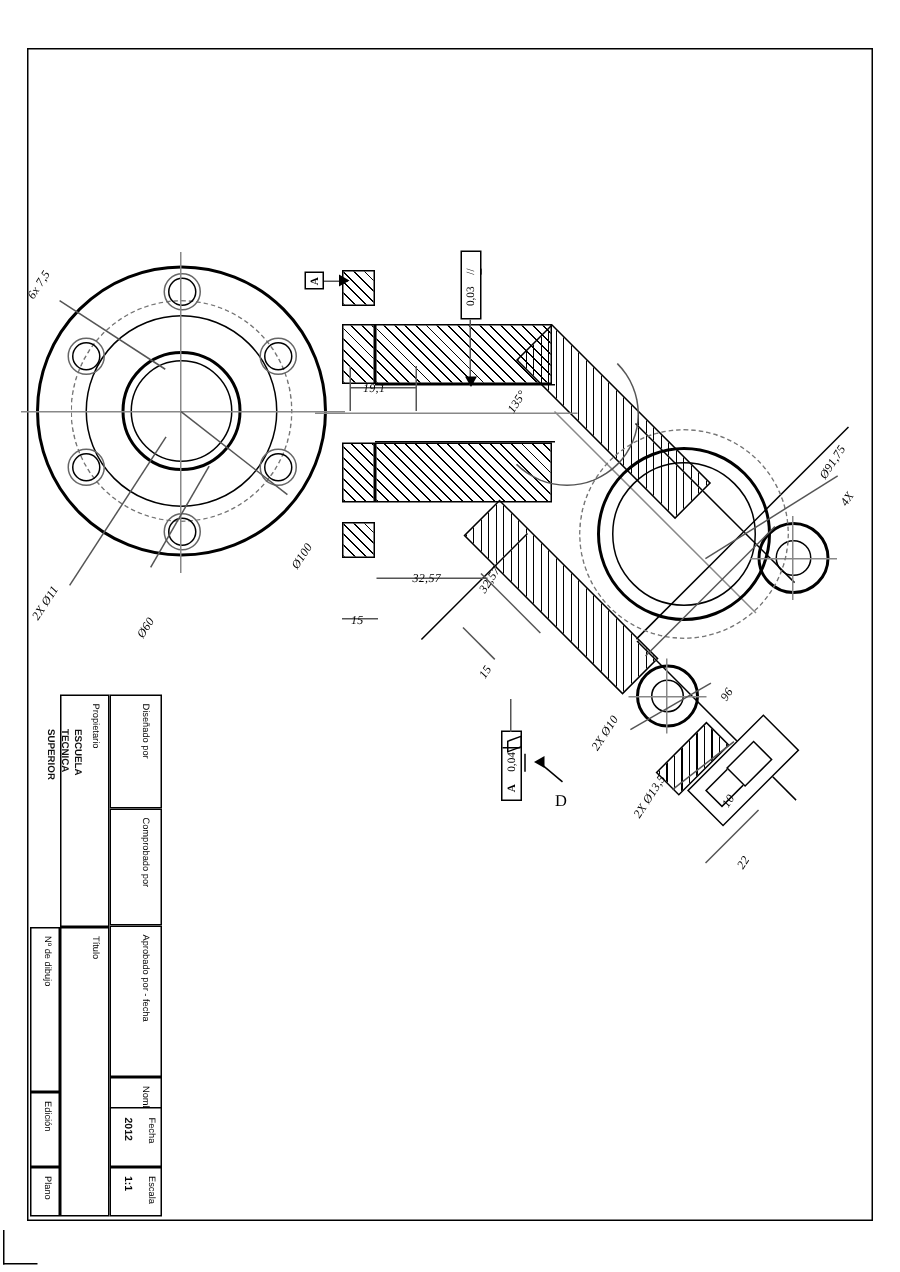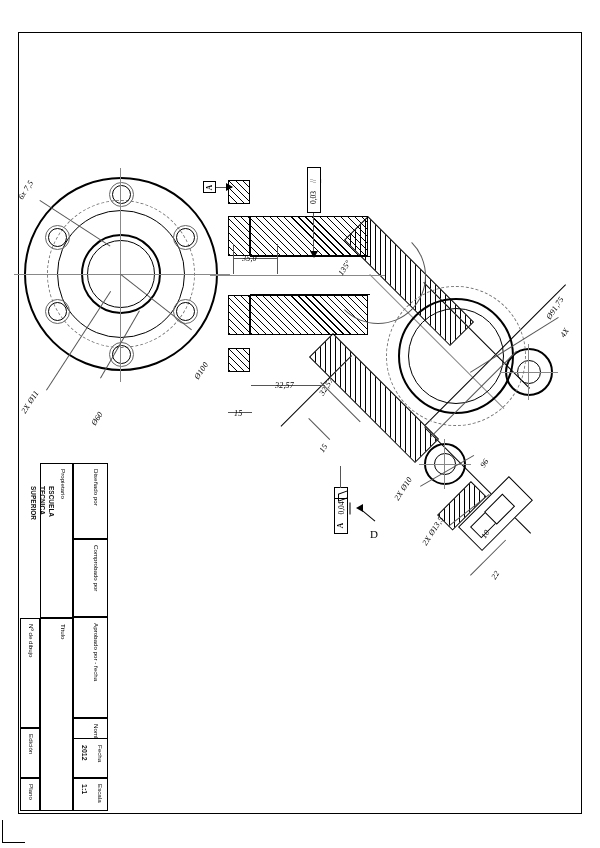--- a/index.html
+++ b/index.html
@@ -157,21 +157,21 @@
     <div class="ln thin" style="left:228px;top:412px;width:24px;"></div>
 
     <div class="ln thin" style="left:321px;top:382px;width:56px;transform:rotate(45deg);"></div>
     <div class="ln thin" style="left:309px;top:418px;width:30px;transform:rotate(45deg);"></div>
     <div class="ln thin" style="left:430px;top:437px;width:122px;transform:rotate(-45deg);"></div>
     <div class="ln thin" style="left:470px;top:575px;width:50px;transform:rotate(-45deg);"></div>
     <div class="ln thin" style="left:470px;top:372px;width:104px;transform:rotate(-32deg);"></div>
     <div class="ln thin" style="left:420px;top:486px;width:62px;transform:rotate(-30deg);"></div>
     <div class="ln thin" style="left:448px;top:526px;width:52px;transform:rotate(-38deg);"></div>
 
-    <div class="dim it" style="left:242px;top:254px;">35,0</div>
+    <div class="dim it" style="left:242px;top:254px;">19,1</div>
     <div class="dim it" style="left:234px;top:409px;">15</div>
     <div class="dim it" style="left:275px;top:381px;">32,57</div>
     <div class="dim it" style="left:325px;top:388px;transform:rotate(-57deg);transform-origin:0 100%;">32,57</div>
     <div class="dim it" style="left:325px;top:445px;transform:rotate(-57deg);transform-origin:0 100%;">15</div>
     <div class="dim it" style="left:344px;top:268px;transform:rotate(-57deg);transform-origin:0 100%;">135°</div>
     <div class="dim it" style="left:552px;top:312px;transform:rotate(-57deg);transform-origin:0 100%;">Ø91,75</div>
     <div class="dim it" style="left:566px;top:330px;transform:rotate(-57deg);transform-origin:0 100%;">4X</div>
     <div class="dim it" style="left:486px;top:460px;transform:rotate(-57deg);transform-origin:0 100%;">96</div>
     <div class="dim it" style="left:400px;top:493px;transform:rotate(-57deg);transform-origin:0 100%;">2X Ø10</div>
     <div class="dim it" style="left:428px;top:538px;transform:rotate(-57deg);transform-origin:0 100%;">2X Ø13,5</div>

